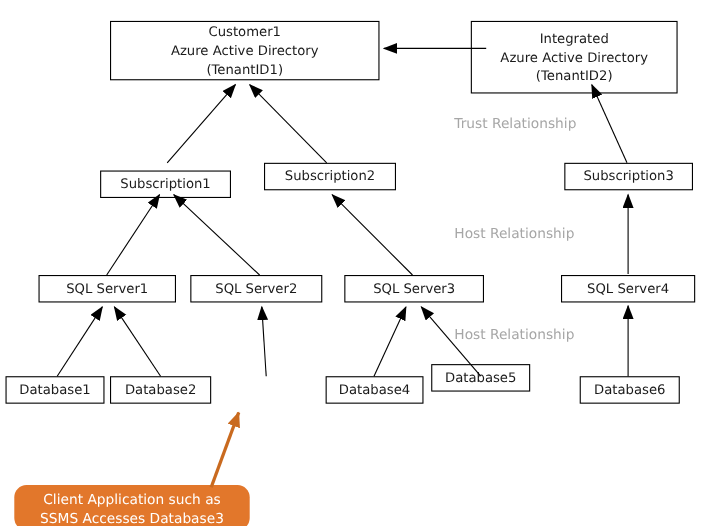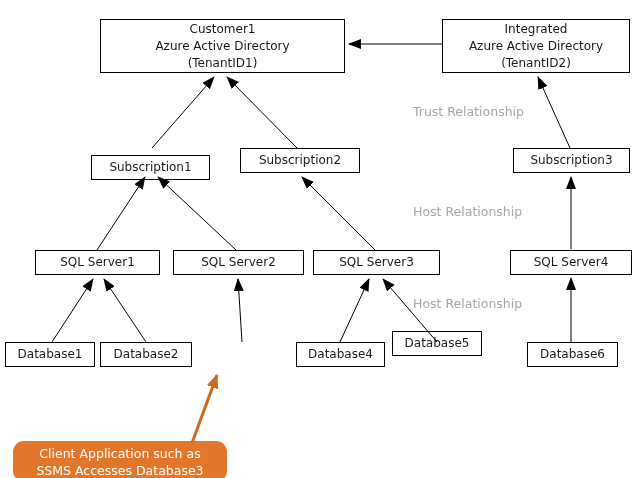--- a/index.html
+++ b/index.html
@@ -41,40 +41,40 @@
 </head>
 <body>
 
 <div class="canvas">
 
   <div class="node" style="left:100px;top:8px;width:245px;height:54px">
     <div>Customer1</div>
     <div>Azure Active Directory</div>
     <div>(TenantID1)</div>
   </div>
-  <div class="node" style="left:442px;top:8px;width:188px;height:54px">
+  <div class="node" style="left:428px;top:8px;width:188px;height:66px">
     <div>Integrated</div>
     <div>Azure Active Directory</div>
     <div>(TenantID2)</div>
   </div>
 
   <div class="node" style="left:91px;top:144px;width:119px;height:25px">
     <div>Subscription1</div>
   </div>
   <div class="node" style="left:240px;top:137px;width:120px;height:25px">
     <div>Subscription2</div>
   </div>
   <div class="node" style="left:513px;top:137px;width:117px;height:25px">
     <div>Subscription3</div>
   </div>
 
   <div class="node" style="left:35px;top:239px;width:125px;height:25px">
     <div>SQL Server1</div>
   </div>
-  <div class="node" style="left:173px;top:239px;width:131px;height:25px">
+  <div class="node" style="left:173px;top:239px;width:120px;height:25px">
     <div>SQL Server2</div>
   </div>
   <div class="node" style="left:313px;top:239px;width:127px;height:25px">
     <div>SQL Server3</div>
   </div>
   <div class="node" style="left:510px;top:239px;width:122px;height:25px">
     <div>SQL Server4</div>
   </div>
 
   <div class="node" style="left:5px;top:331px;width:90px;height:25px">

